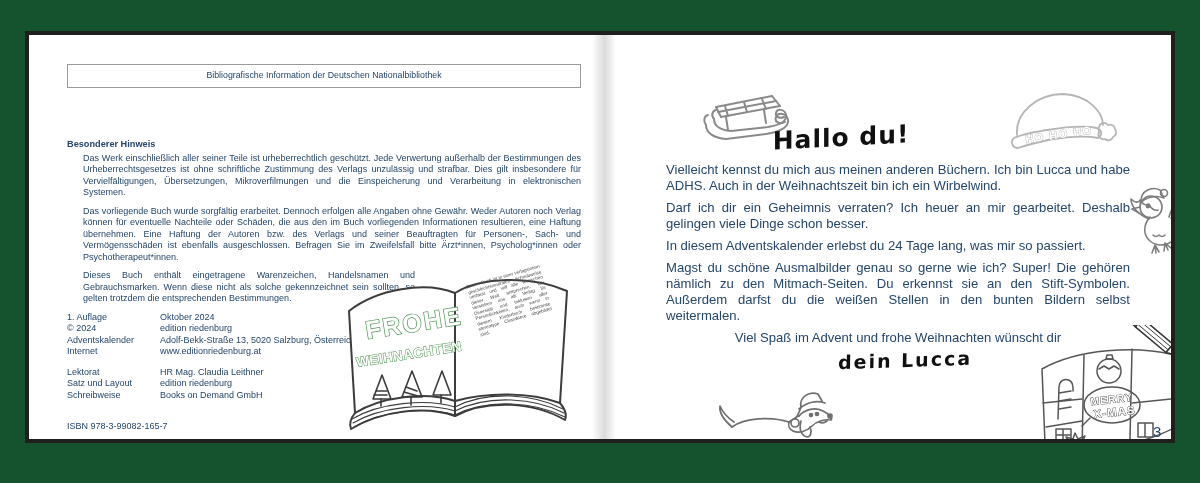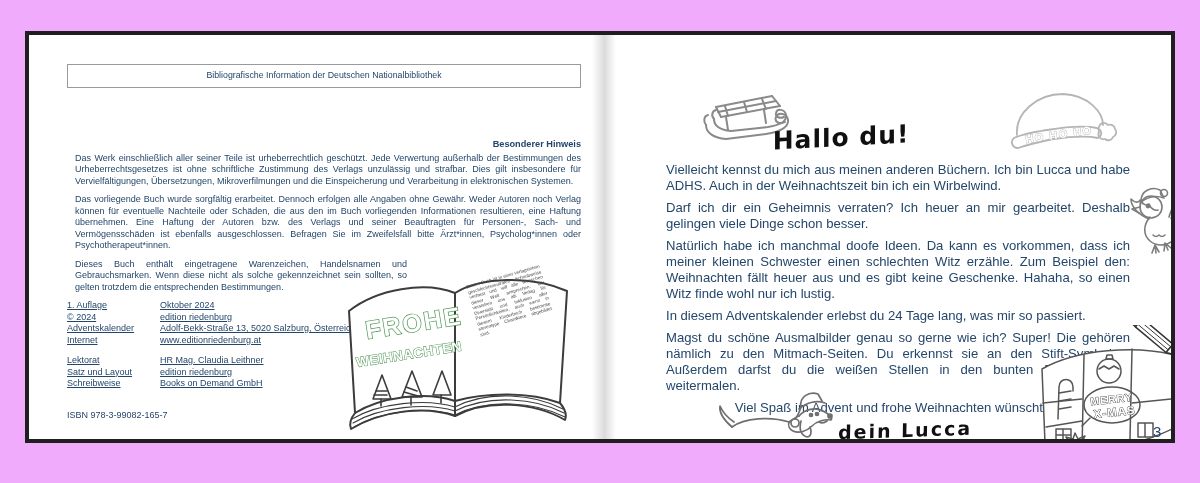--- a/index.html
+++ b/index.html
@@ -1,32 +1,32 @@
 <!DOCTYPE html>
 <html><head>
 <meta charset="utf-8">
 <style>
   * { box-sizing: border-box; margin: 0; padding: 0; }
   body { background: #fff; font-family: "Liberation Sans", sans-serif; }
-  .stage { position: relative; width: 1200px; height: 483px; background: #f0abfc; overflow: hidden; padding-left: 44px; }
+  .stage { position: relative; width: 1200px; height: 483px; background: #14532d; overflow: hidden; padding-left: 44px; }
   .frame { position: absolute; left: 25px; top: 31px; width: 1150px; height: 412px;
            border: 4px solid #1f1f1f; background: #fff; overflow: hidden; }
   .gutter { position: absolute; left: 563px; top: 0; width: 24px; height: 100%;
             background: linear-gradient(to right, rgba(0,0,0,0) 0%, rgba(90,90,90,0.22) 52%, rgba(0,0,0,0) 100%); }
 
   
   .dnb-box { position: absolute; left: 38px; top: 29px; width: 514px;
              border: 1px solid #9a9a9a; padding: 5px 14px; text-align: center;
              font-size: 8.8px; line-height: 11.5px; color: #24466b; }
   .left-col { position: absolute; left: 38px; top: 104px; width: 514px;
               font-size: 9px; line-height: 11.5px; color: #24466b; }
-  .left-col h3 { font-size: 9.2px; margin: 0 0 2px 0; color: #24466b; text-align: right; }
-  .left-col p { text-align: justify; margin: 0 0 7px 8px; }
+  .left-col h3 { font-size: 9.2px; margin: 0 0 2px 0; color: #24466b; }
+  .left-col p { text-align: justify; margin: 0 0 7px 16px; }
   .left-col p.narrow { width: 332px; }
-  .imprint { margin-top: 3px; text-decoration: underline; }
+  .imprint { margin-top: 3px; }
   .imprint-row { display: flex; }
   .imprint-row .lbl { width: 93px; flex: none; }
   .imprint-gap { height: 9px; }
   .isbn { margin-top: 20px; }
 
   .openbook { position: absolute; left: 300px; top: 218px; width: 258px; height: 196px; }
   .book-note { position: absolute; left: 143px; top: 20px; width: 76px;
                transform: rotate(-16deg); font-size: 4.6px; line-height: 5.5px;
                color: #4a4a4a; text-align: justify; }
 
@@ -191,21 +191,20 @@
             <path d="M46,70 l-1,8 m1,-8 l3,7 m-3,-7 l6,5"></path>
           </g>
         </svg>
       </div>
 
       <div class="rp-heading">Hallo du!</div>
 
       <div class="rp-body">
         <p>Vielleicht kennst du mich aus meinen anderen Büchern. Ich bin Lucca und habe ADHS. Auch in der Weihnachtszeit bin ich ein Wirbelwind.</p>
         <p>Darf ich dir ein Geheimnis verraten? Ich heuer an mir gearbeitet. Deshalb gelingen viele Dinge schon besser.</p>
-        <p>Natürlich habe ich manchmal doofe Ideen. Da kann es vorkommen, dass ich meiner kleinen Schwester einen schlechten Witz erzähle. Zum Beispiel den: Weihnachten fällt heuer aus und es gibt keine Geschenke. Hahaha, so einen Witz finde wohl nur ich lustig.</p>
         <p>In diesem Adventskalender erlebst du 24 Tage lang, was mir so passiert.</p>
         <p>Magst du schöne Ausmalbilder genau so gerne wie ich? Super! Die gehören nämlich zu den Mitmach-Seiten. Du erkennst sie an den Stift-Symbolen. Außerdem darfst du die weißen Stellen in den bunten Bildern selbst weitermalen.</p>
         <p class="rp-closing">Viel Spaß im Advent und frohe Weihnachten wünscht dir</p>
         <div class="rp-sign">
           <span>dein Lucca</span>
         </div>
       </div>
 
       <div class="dog">
         <svg width="150" height="90" viewBox="0 0 150 90">

